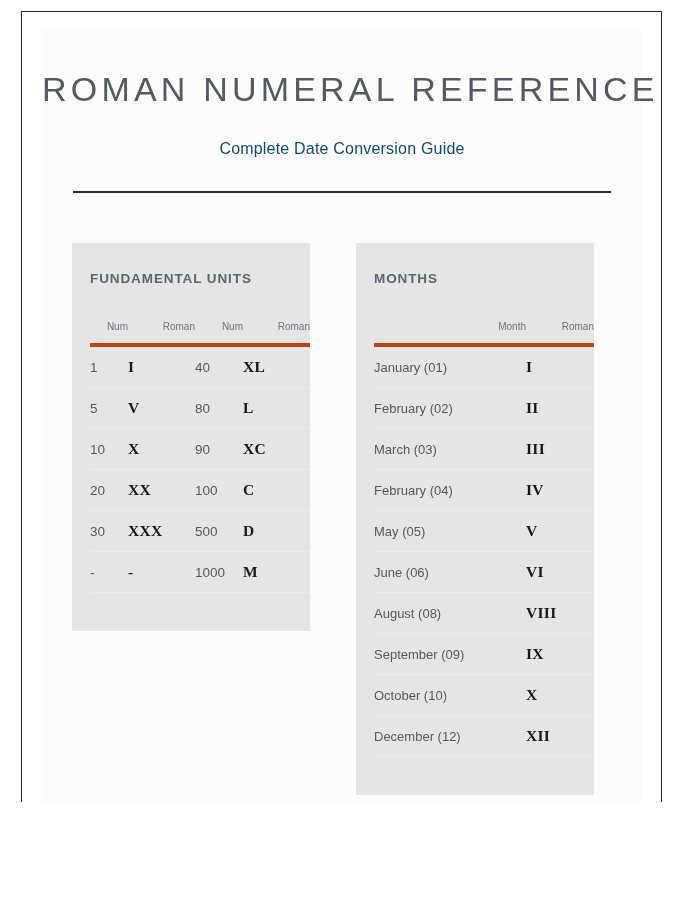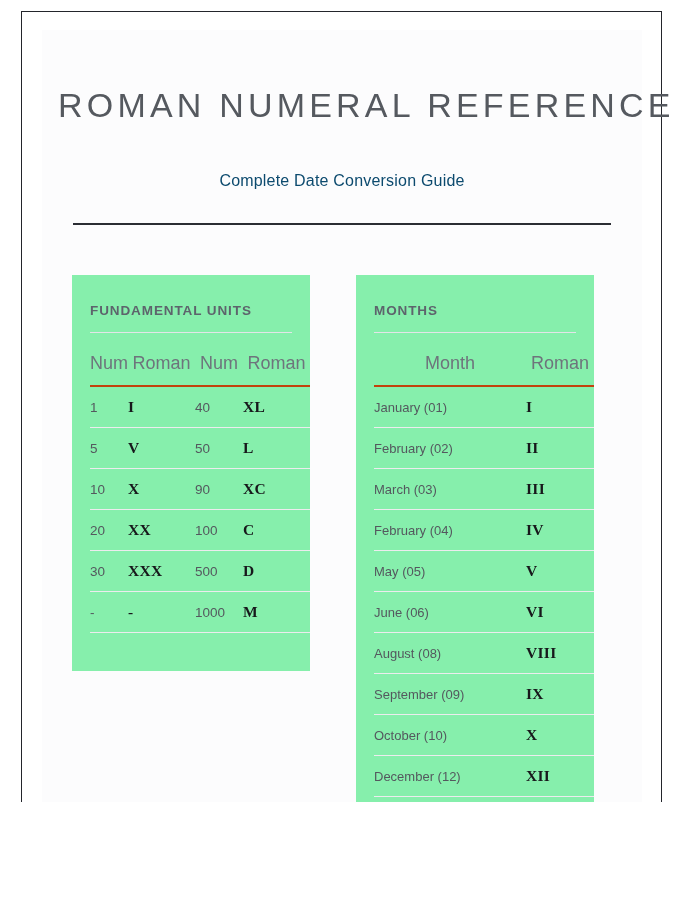--- a/index.html
+++ b/index.html
@@ -59,21 +59,21 @@
   .header {
     padding-top: 42px;
     text-align: center;
   }
   .doc-title {
     font-size: 34px;
     font-weight: 300;
     letter-spacing: 4.2px;
     color: #55595f;
     line-height: 1;
-    margin: 16px;
+    margin: 0;
     white-space: nowrap;
   }
   .doc-subtitle {
     font-size: 16px;
     font-weight: 400;
     color: #0c4a6e;
     letter-spacing: 0.2px;
     margin: 0;
     padding-top: 34px;
   }
@@ -86,21 +86,21 @@
 
   
   .columns {
     display: flex;
     align-items: flex-start;
     gap: 46px;
     padding-top: 50px;
     padding-left: 30px;
   }
   .card {
-    background: #86efac;
+    background: #e5e5e5;
     box-sizing: border-box;
   }
   .card-units { width: 238px; padding: 28px 0 38px 0; }
   .card-months { width: 238px; padding: 28px 0 38px 0; }
 
   .section-title {
     font-size: 13.5px;
     font-weight: bold;
     letter-spacing: 0.9px;
     color: #5d646c;
@@ -113,26 +113,26 @@
   }
 
   
   table.ref-table {
     border-collapse: collapse;
     width: 220px;
     margin: 0 0 0 18px;
     table-layout: fixed;
   }
   table.ref-table th {
-    font-size: 18px;
+    font-size: 10px;
     font-weight: 400;
     color: #6e747c;
-    text-align: center;
+    text-align: right;
     padding: 20px 0 11px 0;
-    border-bottom: 2px solid #c2410c;
+    border-bottom: 4px solid #c2410c;
   }
   table.ref-table td {
     padding: 11px 0 11px 0;
     border-bottom: 1px solid #ececee;
     vertical-align: middle;
   }
   td.num-cell {
     font-size: 13.5px;
     color: #54585e;
     font-family: "Liberation Sans", sans-serif;
@@ -201,21 +201,21 @@
           <tbody>
             <tr>
               <td class="num-cell">1</td>
               <td class="roman-cell">I</td>
               <td class="num-cell">40</td>
               <td class="roman-cell">XL</td>
             </tr>
             <tr>
               <td class="num-cell">5</td>
               <td class="roman-cell">V</td>
-              <td class="num-cell">50</td>
+              <td class="num-cell">80</td>
               <td class="roman-cell">L</td>
             </tr>
             <tr>
               <td class="num-cell">10</td>
               <td class="roman-cell">X</td>
               <td class="num-cell">90</td>
               <td class="roman-cell">XC</td>
             </tr>
             <tr>
               <td class="num-cell">20</td>

